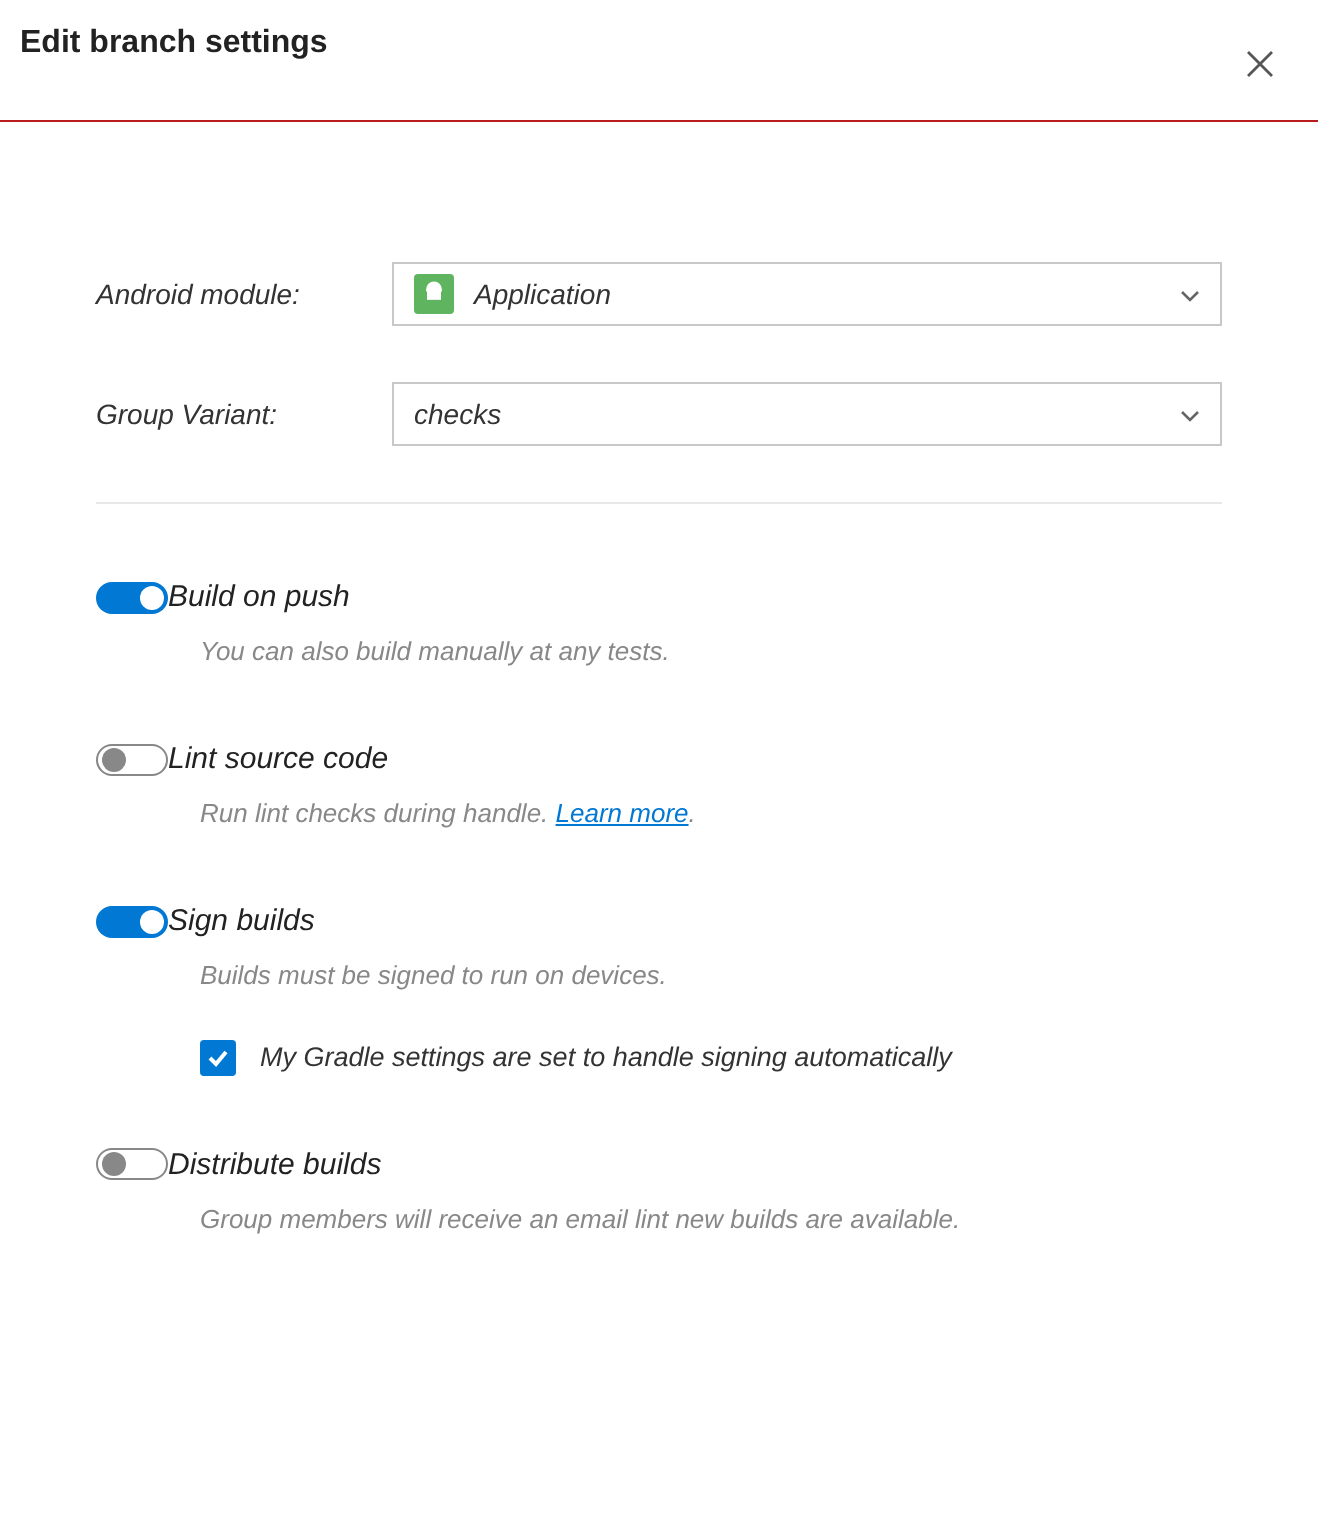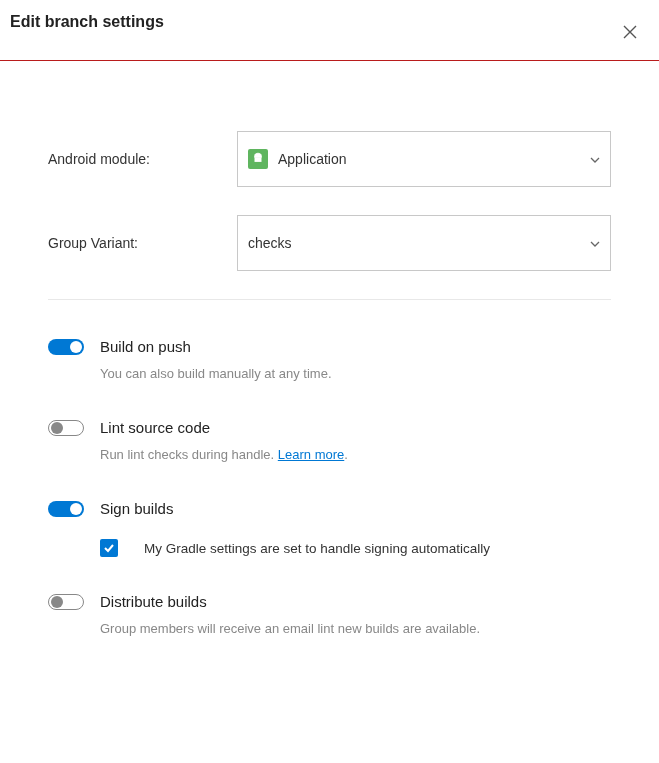--- a/index.html
+++ b/index.html
@@ -32,42 +32,42 @@
   .close-btn {
     font-size: 18px;
     color: #666;
     cursor: pointer;
     padding: 4px;
     margin-top: 8px;
     line-height: 1;
   }
   .content {
     padding: 70px 48px 0 48px;
+    font-style: italic;
   }
   .form-row {
     display: flex;
     align-items: center;
     margin-bottom: 28px;
   }
   .form-label {
     width: 148px;
     font-size: 14px;
     color: #333;
   }
   .select-box {
     flex: 1;
     border: 1px solid #c8c8c8;
-    height: 56px;
+    height: 32px;
     display: flex;
     align-items: center;
     padding: 0 10px;
     background: #fff;
     cursor: pointer;
     position: relative;
-    margin-left: 41px;
   }
   .select-box .android-icon {
     width: 20px;
     height: 20px;
     background: #5fb55f;
     display: flex;
     align-items: center;
     justify-content: center;
     color: #fff;
     font-size: 11px;
@@ -87,21 +87,21 @@
     border: none;
     border-top: 1px solid #e8e8e8;
     margin: 8px 0 38px 0;
   }
   .toggle-section {
     margin-bottom: 36px;
   }
   .toggle-row {
     display: flex;
     align-items: center;
-    gap: 16px;
+    gap: 0;
     margin-bottom: 10px;
   }
   .toggle {
     width: 36px;
     height: 16px;
     border-radius: 10px;
     position: relative;
     cursor: pointer;
     flex-shrink: 0;
   }
@@ -127,21 +127,21 @@
     margin-left: 52px;
     line-height: 1.4;
   }
   .toggle-desc a {
     color: #0078d4;
     text-decoration: underline;
   }
   .checkbox-row {
     display: flex;
     align-items: center;
-    gap: 26px;
+    gap: 12px;
     margin-left: 52px;
     margin-top: 22px;
   }
   .checkbox {
     width: 18px;
     height: 18px;
     background: #0078d4;
     border-radius: 2px;
     display: flex;
     align-items: center;
@@ -203,41 +203,42 @@
 
   <hr class="divider">
 
   <div class="toggle-section">
     <div class="toggle-row">
       <div class="toggle on">
           <div class="knob"></div>
         </div>
       <div class="toggle-title">Build on push</div>
     </div>
-    <div class="toggle-desc">You can also build manually at any time.</div>
+    <div class="toggle-desc">You can also build manually at any tests.</div>
   </div>
 
 
   <div class="toggle-section">
     <div class="toggle-row">
       <div class="toggle off">
           <div class="knob"></div>
         </div>
       <div class="toggle-title">Lint source code</div>
     </div>
     <div class="toggle-desc"><span>Run lint checks during handle. </span><a href="#">Learn more</a>.</div>
   </div>
 
   <div class="toggle-section">
     <div class="toggle-row">
       <div class="toggle on">
           <div class="knob"></div>
         </div>
       <div class="toggle-title">Sign builds</div>
     </div>
+    <div class="toggle-desc">Builds must be signed to run on devices.</div>
     <div class="checkbox-row">
       <div class="checkbox">
         <svg width="12" height="12" viewBox="0 0 12 12">
             <path d="M2 6 L5 9 L10 3" stroke="#fff" stroke-width="2" fill="none"></path>
           </svg>
       </div>
       <div class="checkbox-label">My Gradle settings are set to handle signing automatically</div>
     </div>
   </div>
 

